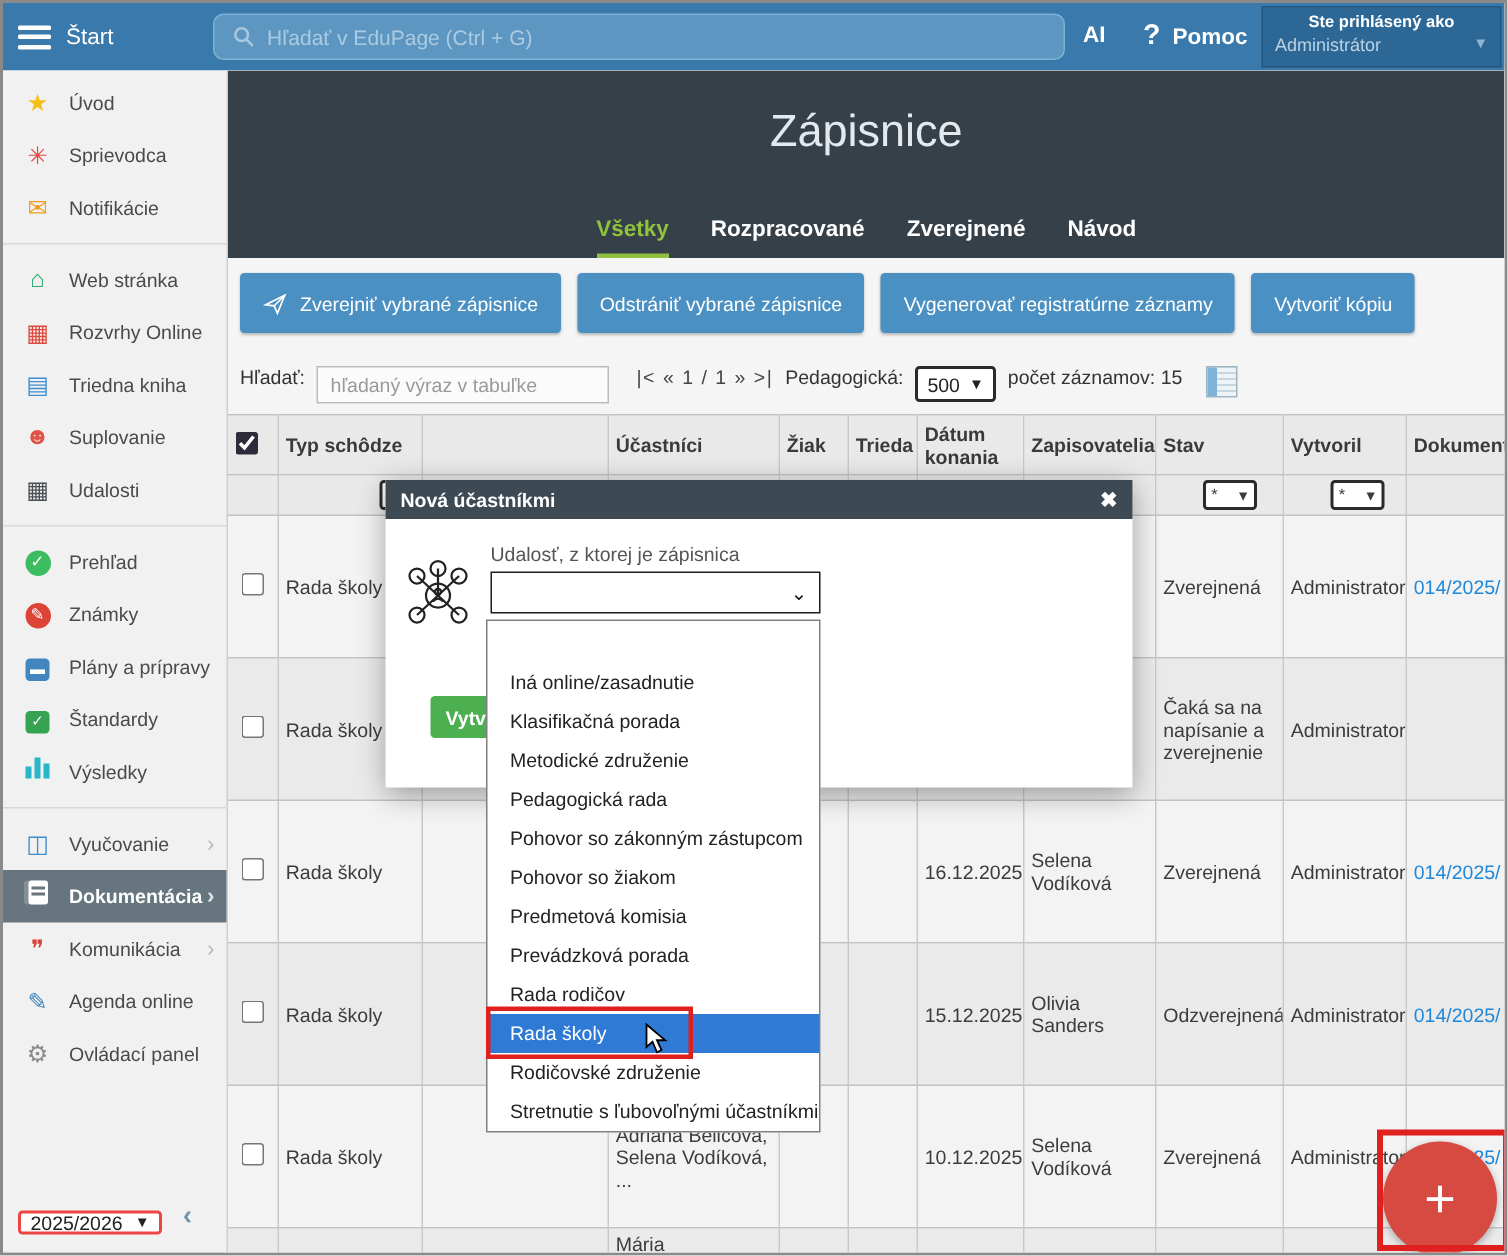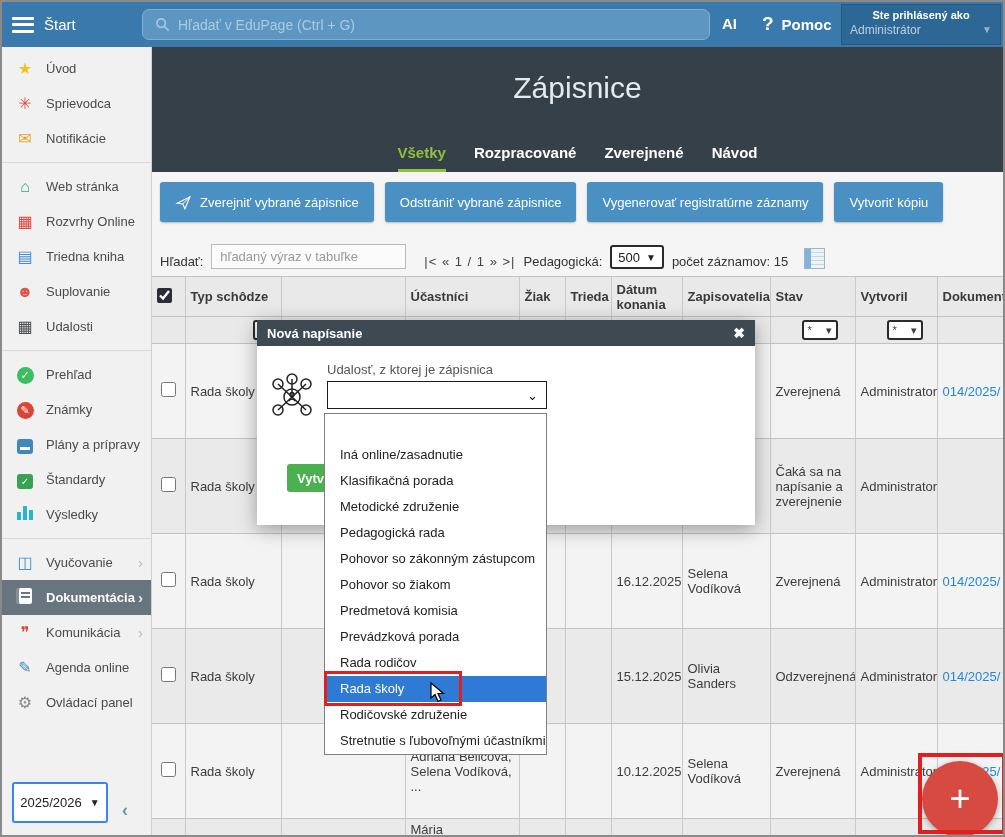--- a/index.html
+++ b/index.html
@@ -50,41 +50,41 @@
   .bars-ic { display:inline-block; width:16px; height:14px; position:relative; }
   .bars-ic i { position:absolute; bottom:0; width:4px; background:#28b6c8; }
   .bars-ic i:nth-child(1){ left:0; height:8px; } .bars-ic i:nth-child(2){ left:6px; height:14px; }
   .bars-ic i:nth-child(3){ left:12px; height:10px; }
   .doc-ic { display:inline-block; width:13px; height:16px; background:#fff; border-radius:2px;
             position:relative; }
   .s-item.active .doc-ic { box-shadow:-3px 0 0 #fff3; }
   .doc-ic i { position:absolute; left:2px; right:2px; height:2px; background:#66757e; }
   .doc-ic i:nth-child(1){ top:4px; } .doc-ic i:nth-child(2){ top:8px; }
   .ic-chat { color:#d9453c; } .ic-pen { color:#4186bf; } .ic-gear { color:#8a8a8a; }
-  .year-select { position:absolute; left:10px; bottom:12px; width:96px; height:41px;
-                 border:2px solid #3b82f6; border-radius:3px; background:#fff; font-size:13px;
+  .year-select { position:absolute; left:10px; bottom:12px; width:96px; height:16px;
+                 border:2px solid #ef4444; border-radius:3px; background:#fff; font-size:13px;
                  color:#222; display:flex; align-items:center; justify-content:center; gap:8px;
                  cursor:pointer; }
   .collapse-chev { position:absolute; left:120px; bottom:14px; color:#6f93ab; font-size:18px;
                    font-weight:bold; cursor:pointer; }
 
   
   .main { position:absolute; left:150px; top:45px; right:0; bottom:0; background:#f5f5f5; overflow:hidden; }
   .mhead { height:125px; background:#364049; position:relative; }
   .mtitle { text-align:center; padding-top:24px; font-size:30px; color:#e4e9ed; }
   .tabs { position:absolute; bottom:0; left:0; right:0; display:flex; justify-content:center; gap:28px; }
   .tab { color:#fff; font-size:15px; font-weight:bold; padding-bottom:8px; cursor:pointer; }
   .tab.active { color:#8fc13e; border-bottom:3px solid #8fc13e; }
 
   .toolbar { display:flex; gap:11px; margin:10px 0 0 8px; }
   .btn-blue { background:#4b90c2; color:#fff; border:none; font-size:13px; height:40px;
               padding:0 15px; border-radius:3px; cursor:pointer; display:flex; align-items:center;
               gap:8px; font-family:"Liberation Sans", sans-serif; box-shadow:0 1px 2px rgba(0,0,0,.25); }
 
-  .searchrow { display:flex; align-items:flex-end; margin:22px 0 0 8px; font-size:13px; color:#333; gap:8px; }
+  .searchrow { display:flex; align-items:flex-start; margin:22px 0 0 8px; font-size:13px; color:#333; gap:8px; }
   .table-search { width:195px; height:25px; border:1px solid #bbb; background:#fbfbfb; padding:0 8px;
                   font-size:13px; color:#333; font-family:"Liberation Sans", sans-serif; }
   .table-search::placeholder { color:#9a9a9a; }
   .pager { color:#444; margin-left:10px; letter-spacing:1px; }
   .mini-select { height:24px; border:2px solid #2b2b2b; border-radius:3px; background:#fff;
                  display:inline-flex; align-items:center; padding:0 6px; gap:6px; cursor:pointer;
                  font-size:13px; color:#222; }
   .col-icon { width:21px; height:21px; margin-left:8px; border:1px solid #9fb4c2; cursor:pointer;
               background:
                 linear-gradient(90deg,#7fb3d9 0 6px, rgba(0,0,0,0) 6px),
@@ -442,21 +442,21 @@
               <td></td>
               <td></td>
           </tr>
         </tbody>
       </table>
     </div>
   </div>
 
   <div class="modal">
     <div class="modal-head">
-      <span>Nová napísanie</span>
+      <span>Nová účastníkmi</span>
       <span class="mx">✖</span>
     </div>
     <svg class="modal-icon" width="46" height="46" viewBox="0 0 46 46">
       <g fill="none" stroke="#222" stroke-width="1.5">
         <line x1="23" y1="25" x2="9" y2="12"></line>
           <line x1="23" y1="25" x2="37" y2="12"></line>
         <line x1="23" y1="25" x2="9" y2="38"></line>
           <line x1="23" y1="25" x2="37" y2="38"></line>
         <line x1="23" y1="25" x2="23" y2="7"></line>
         <circle cx="23" cy="7" r="5"></circle>

